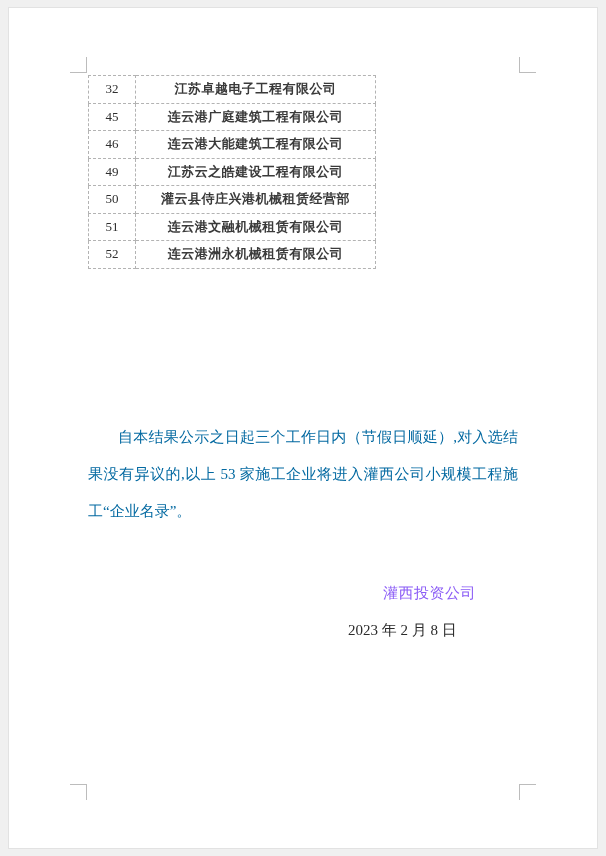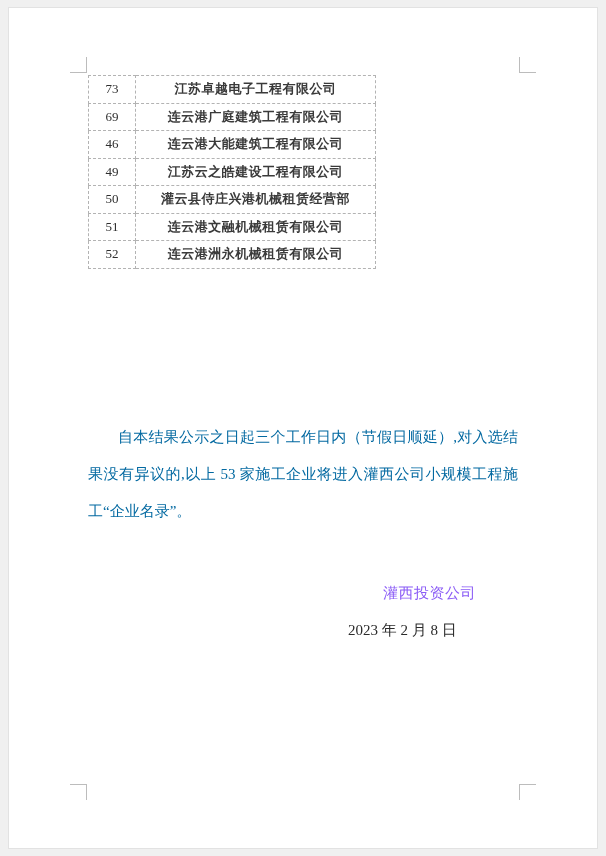--- a/index.html
+++ b/index.html
@@ -84,25 +84,25 @@
   <div class="page"></div>
 
   <div class="crop crop-tl"></div>
   <div class="crop crop-tr"></div>
   <div class="crop crop-bl"></div>
   <div class="crop crop-br"></div>
 
   <table class="company-table">
     <tbody>
         <tr>
-          <td class="col-no">73</td>
+          <td class="col-no">32</td>
           <td class="col-name">江苏卓越电子工程有限公司</td>
         </tr>
         <tr>
-          <td class="col-no">69</td>
+          <td class="col-no">45</td>
           <td class="col-name">连云港广庭建筑工程有限公司</td>
         </tr>
         <tr>
           <td class="col-no">46</td>
           <td class="col-name">连云港大能建筑工程有限公司</td>
         </tr>
         <tr>
           <td class="col-no">49</td>
           <td class="col-name">江苏云之皓建设工程有限公司</td>
         </tr>

